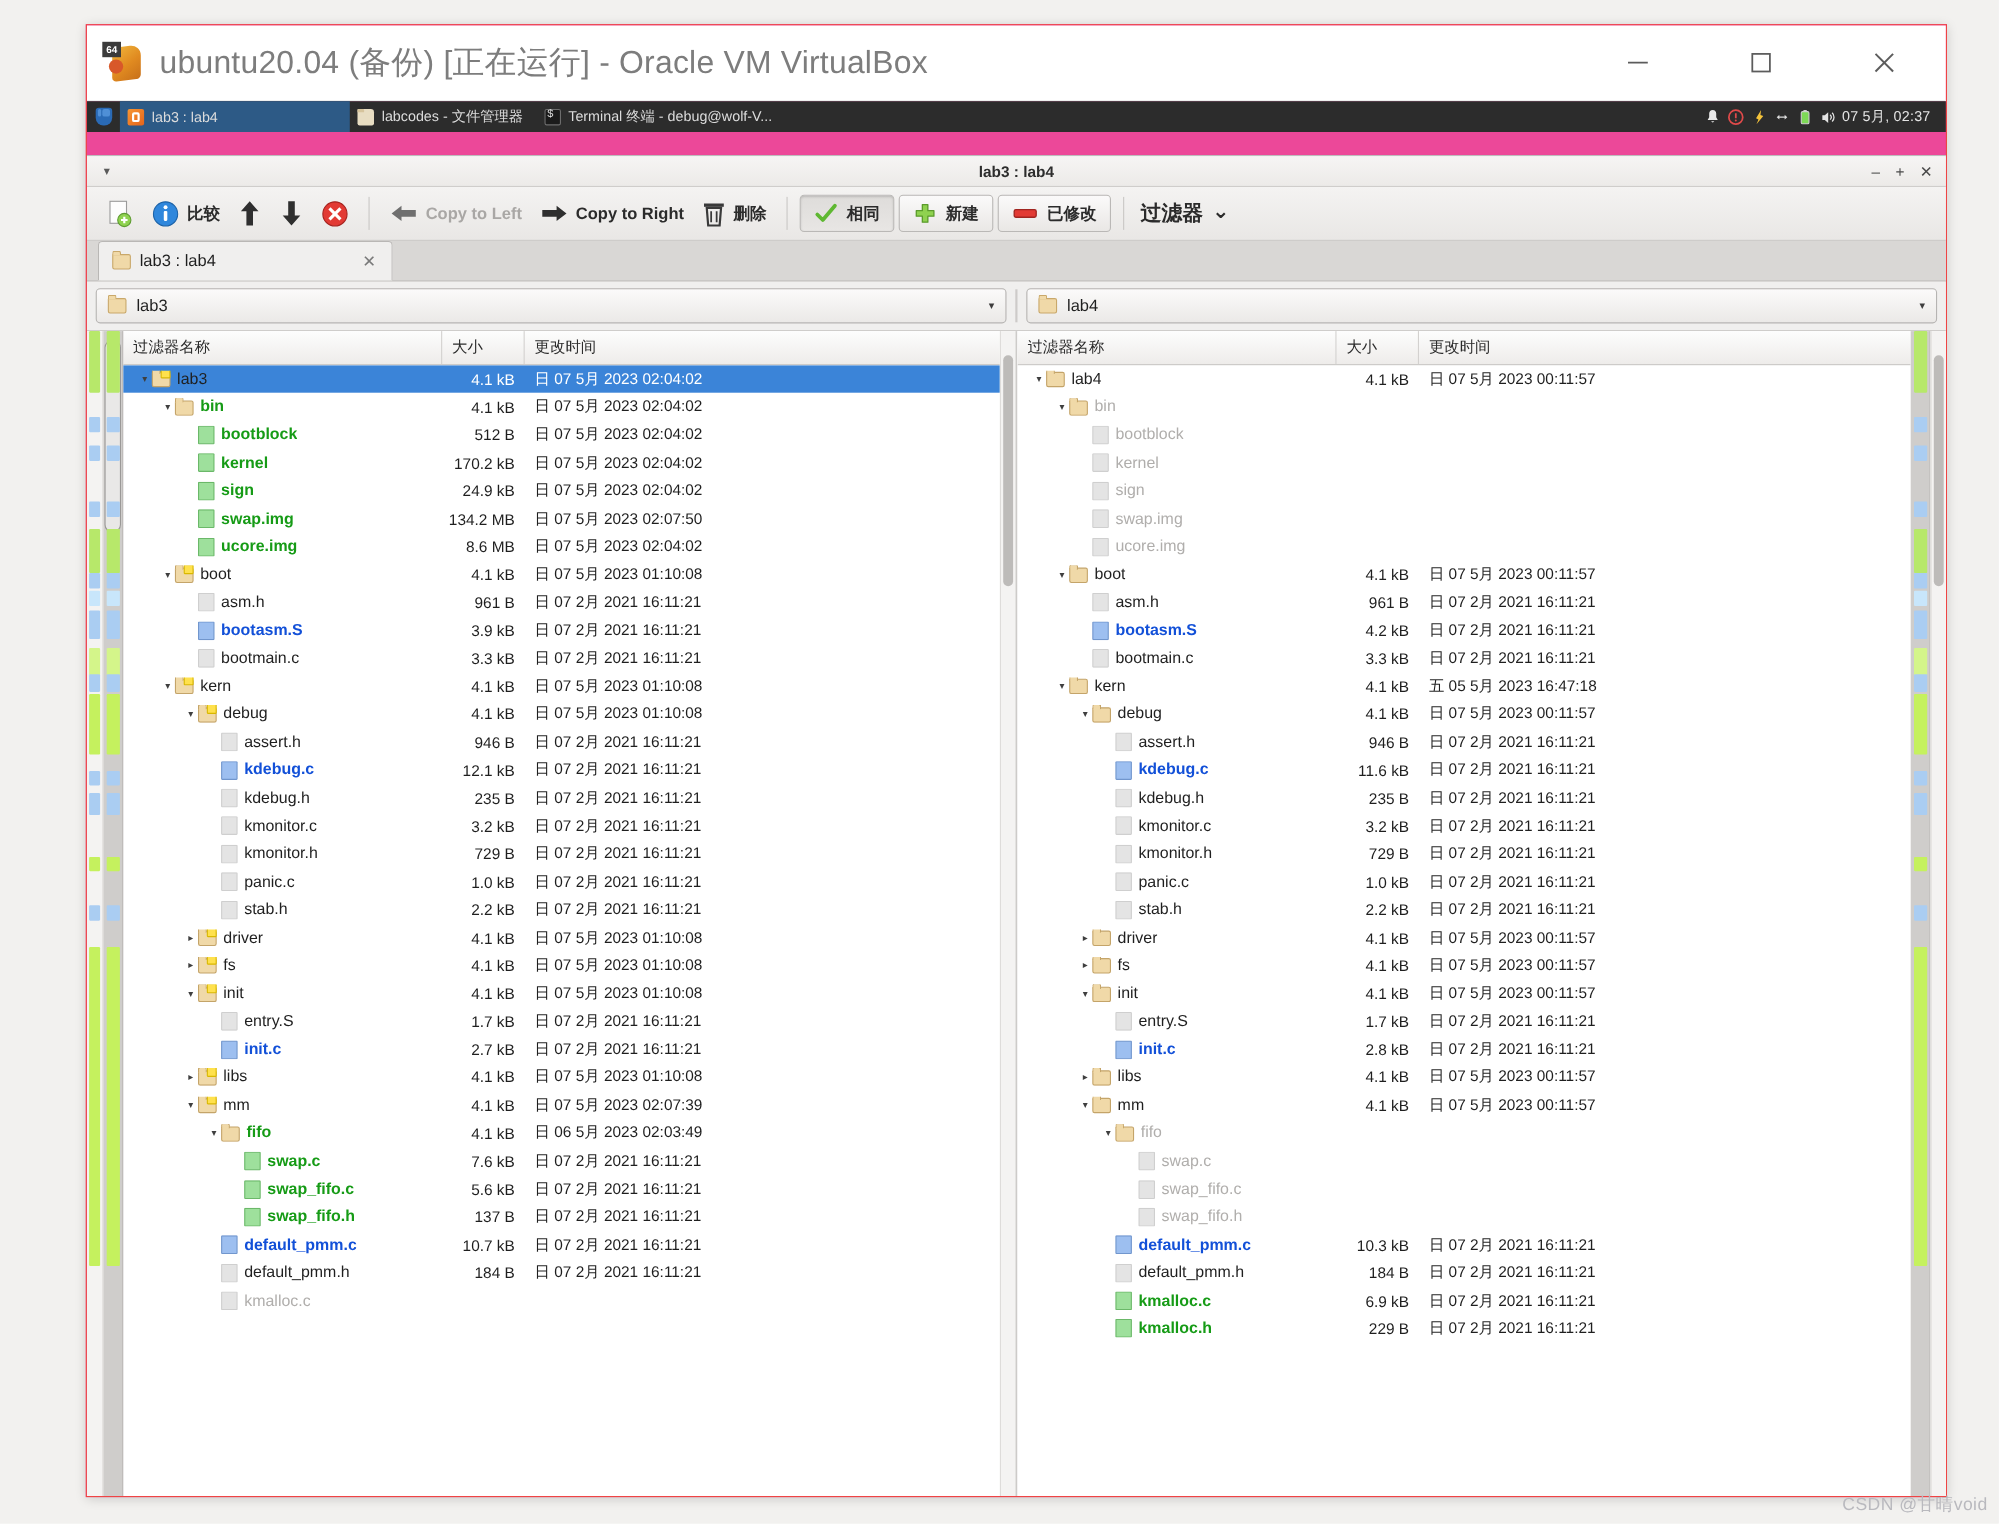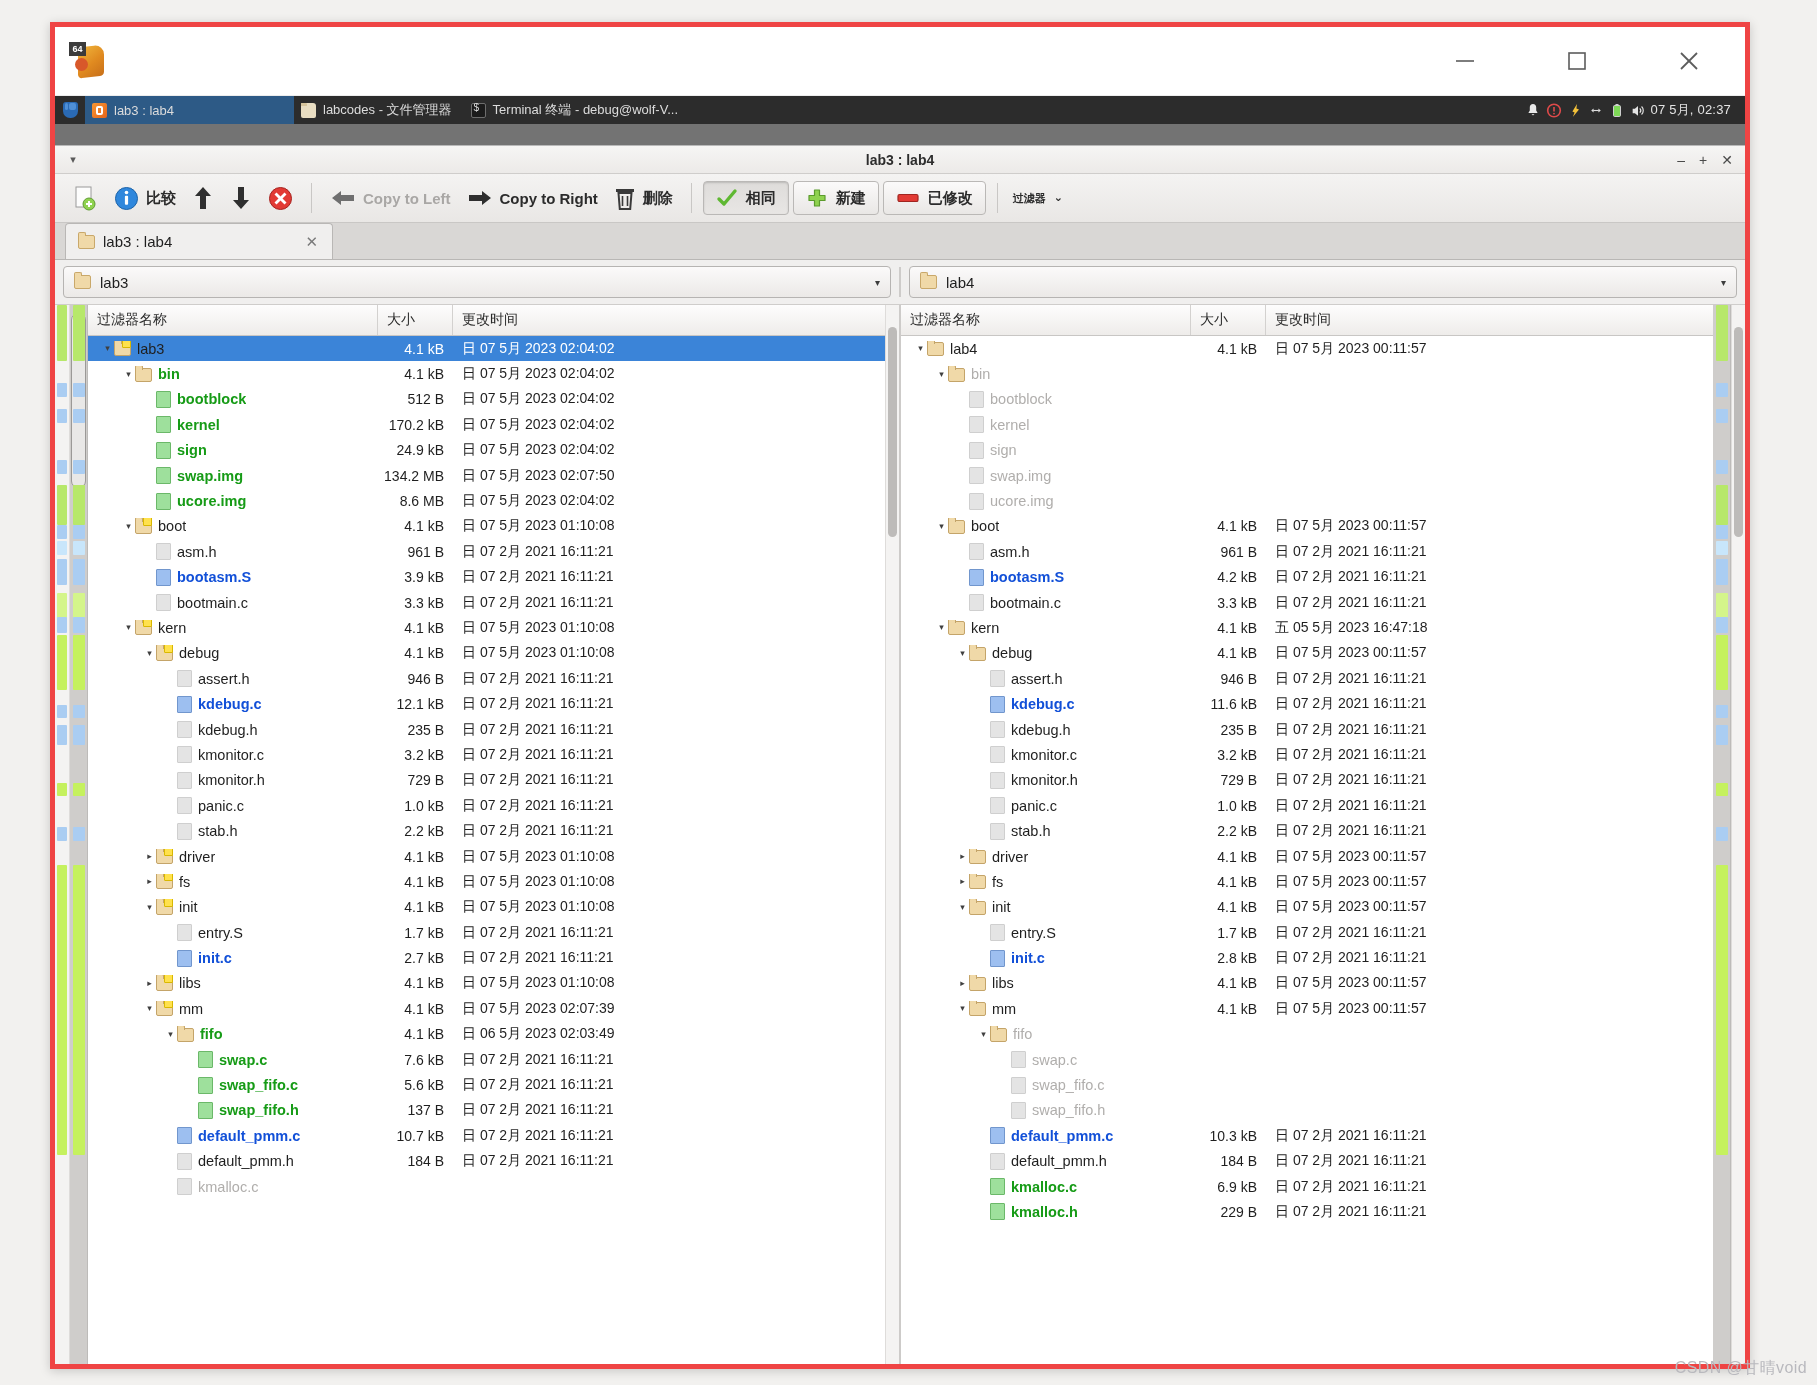--- a/index.html
+++ b/index.html
@@ -3,23 +3,23 @@
 <meta charset="utf-8">
 <style>
   html,body{margin:0;padding:0;background:#f2f1ef;}
   body{
     width:1817px;height:1385px;overflow:hidden;
     font-family:"Liberation Sans","DejaVu Sans",sans-serif;
     -webkit-font-smoothing:antialiased;
   }
   
   #vbox-window{
-    position:absolute;left:50px;top:22px;width:1690px;height:1337px;
-    background:#737373;
-    border:5px solid #ef4444;
+    position:absolute;left:78px;top:22px;width:1690px;height:1337px;
+    background:#ec4899;
+    border:1px solid #ef4444;
     box-shadow:0 2px 10px rgba(0,0,0,.18);
     overflow:hidden;
   }
   
   #vb-titlebar{
     height:68px;background:#ffffff;display:flex;align-items:center;
     border-bottom:1px solid #ededed;
   }
   #vb-icon{
     width:38px;height:38px;margin-left:14px;margin-right:14px;position:relative;flex:none;
@@ -136,21 +136,21 @@
     display:flex;align-items:center;gap:8px;padding:6px 12px;
     border:1px solid #bab8b6;border-radius:4px;
     background:linear-gradient(#fbfafa,#e9e7e5);
     font-size:15px;color:#2b2b2b;white-space:nowrap;
   }
   .tb-toggle.pressed{
     background:linear-gradient(#dedcda,#e8e6e4);
     box-shadow:inset 0 1px 2px rgba(0,0,0,.16);
   }
   .tb-toggle-group{display:flex;gap:4px;}
-  .tb-filter{display:flex;gap:8px;font-size:11px;color:#2b2b2b;padding-left:4px;}
+  .tb-filter{display:flex;gap:8px;font-size:19px;color:#2b2b2b;padding-left:4px;}
   
   #meld-tabs{
     height:36px;background:#d9d7d5;display:flex;align-items:flex-end;
     border-bottom:1px solid #b9b7b5;flex:none;padding-left:10px;
   }
   .meld-tab{
     height:35px;display:flex;align-items:center;gap:8px;padding:0 14px 0 12px;
     background:#f0efee;border:1px solid #b9b7b5;border-bottom:none;
     border-radius:4px 4px 0 0;font-size:15px;color:#1f1f1f;white-space:nowrap;
     min-width:240px;
@@ -266,20 +266,21 @@
 <body>
 
 <div id="vbox-window">
 
   <div id="vb-titlebar">
     <div id="vb-icon">
       <div class="cube"></div>
         <div class="dot"></div>
       <div class="badge">64</div>
     </div>
+    <div id="vb-title">ubuntu20.04 (备份) [正在运行] - Oracle VM VirtualBox</div>
     <div id="vb-winbtns">
       <div class="vb-btn">
         <svg width="30" height="30" viewBox="0 0 30 30">
           <line x1="6" y1="15" x2="24" y2="15" stroke="#5c5c5c" stroke-width="1.6"></line>
         </svg>
       </div>
       <div class="vb-btn">
         <svg width="30" height="30" viewBox="0 0 30 30">
           <rect x="7" y="7" width="16" height="16" fill="none" stroke="#5c5c5c" stroke-width="1.6"></rect>
         </svg>

